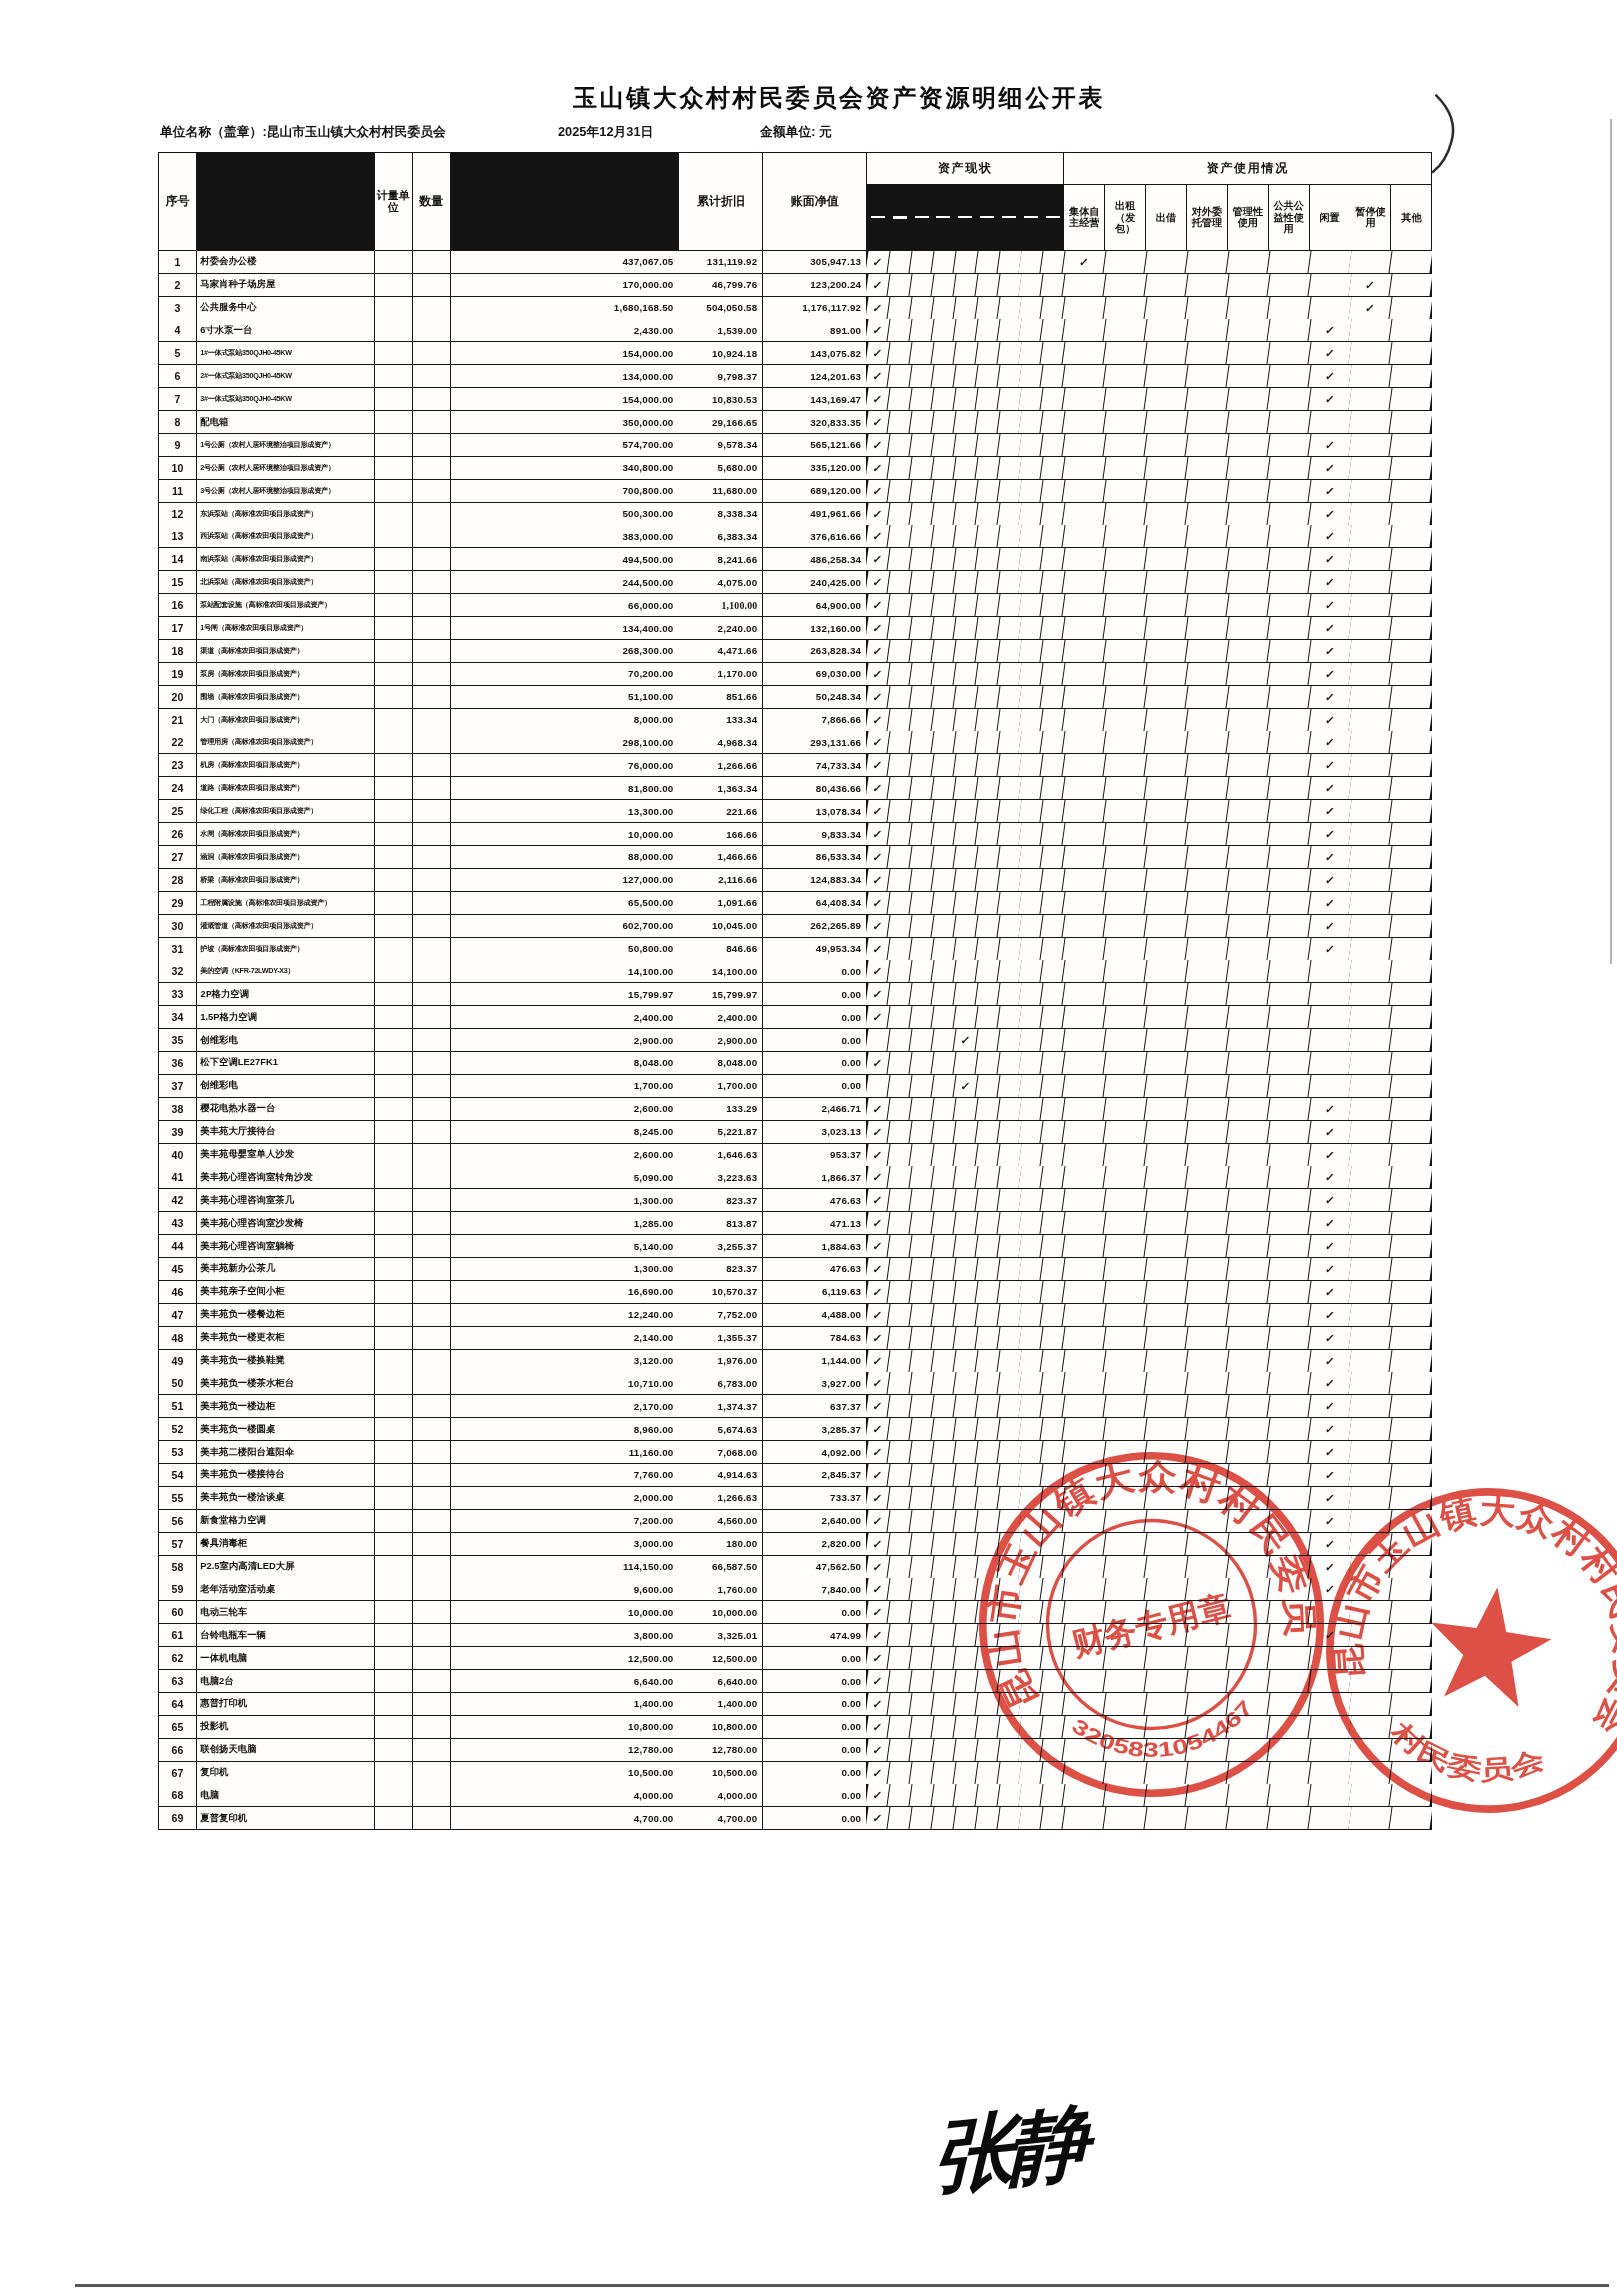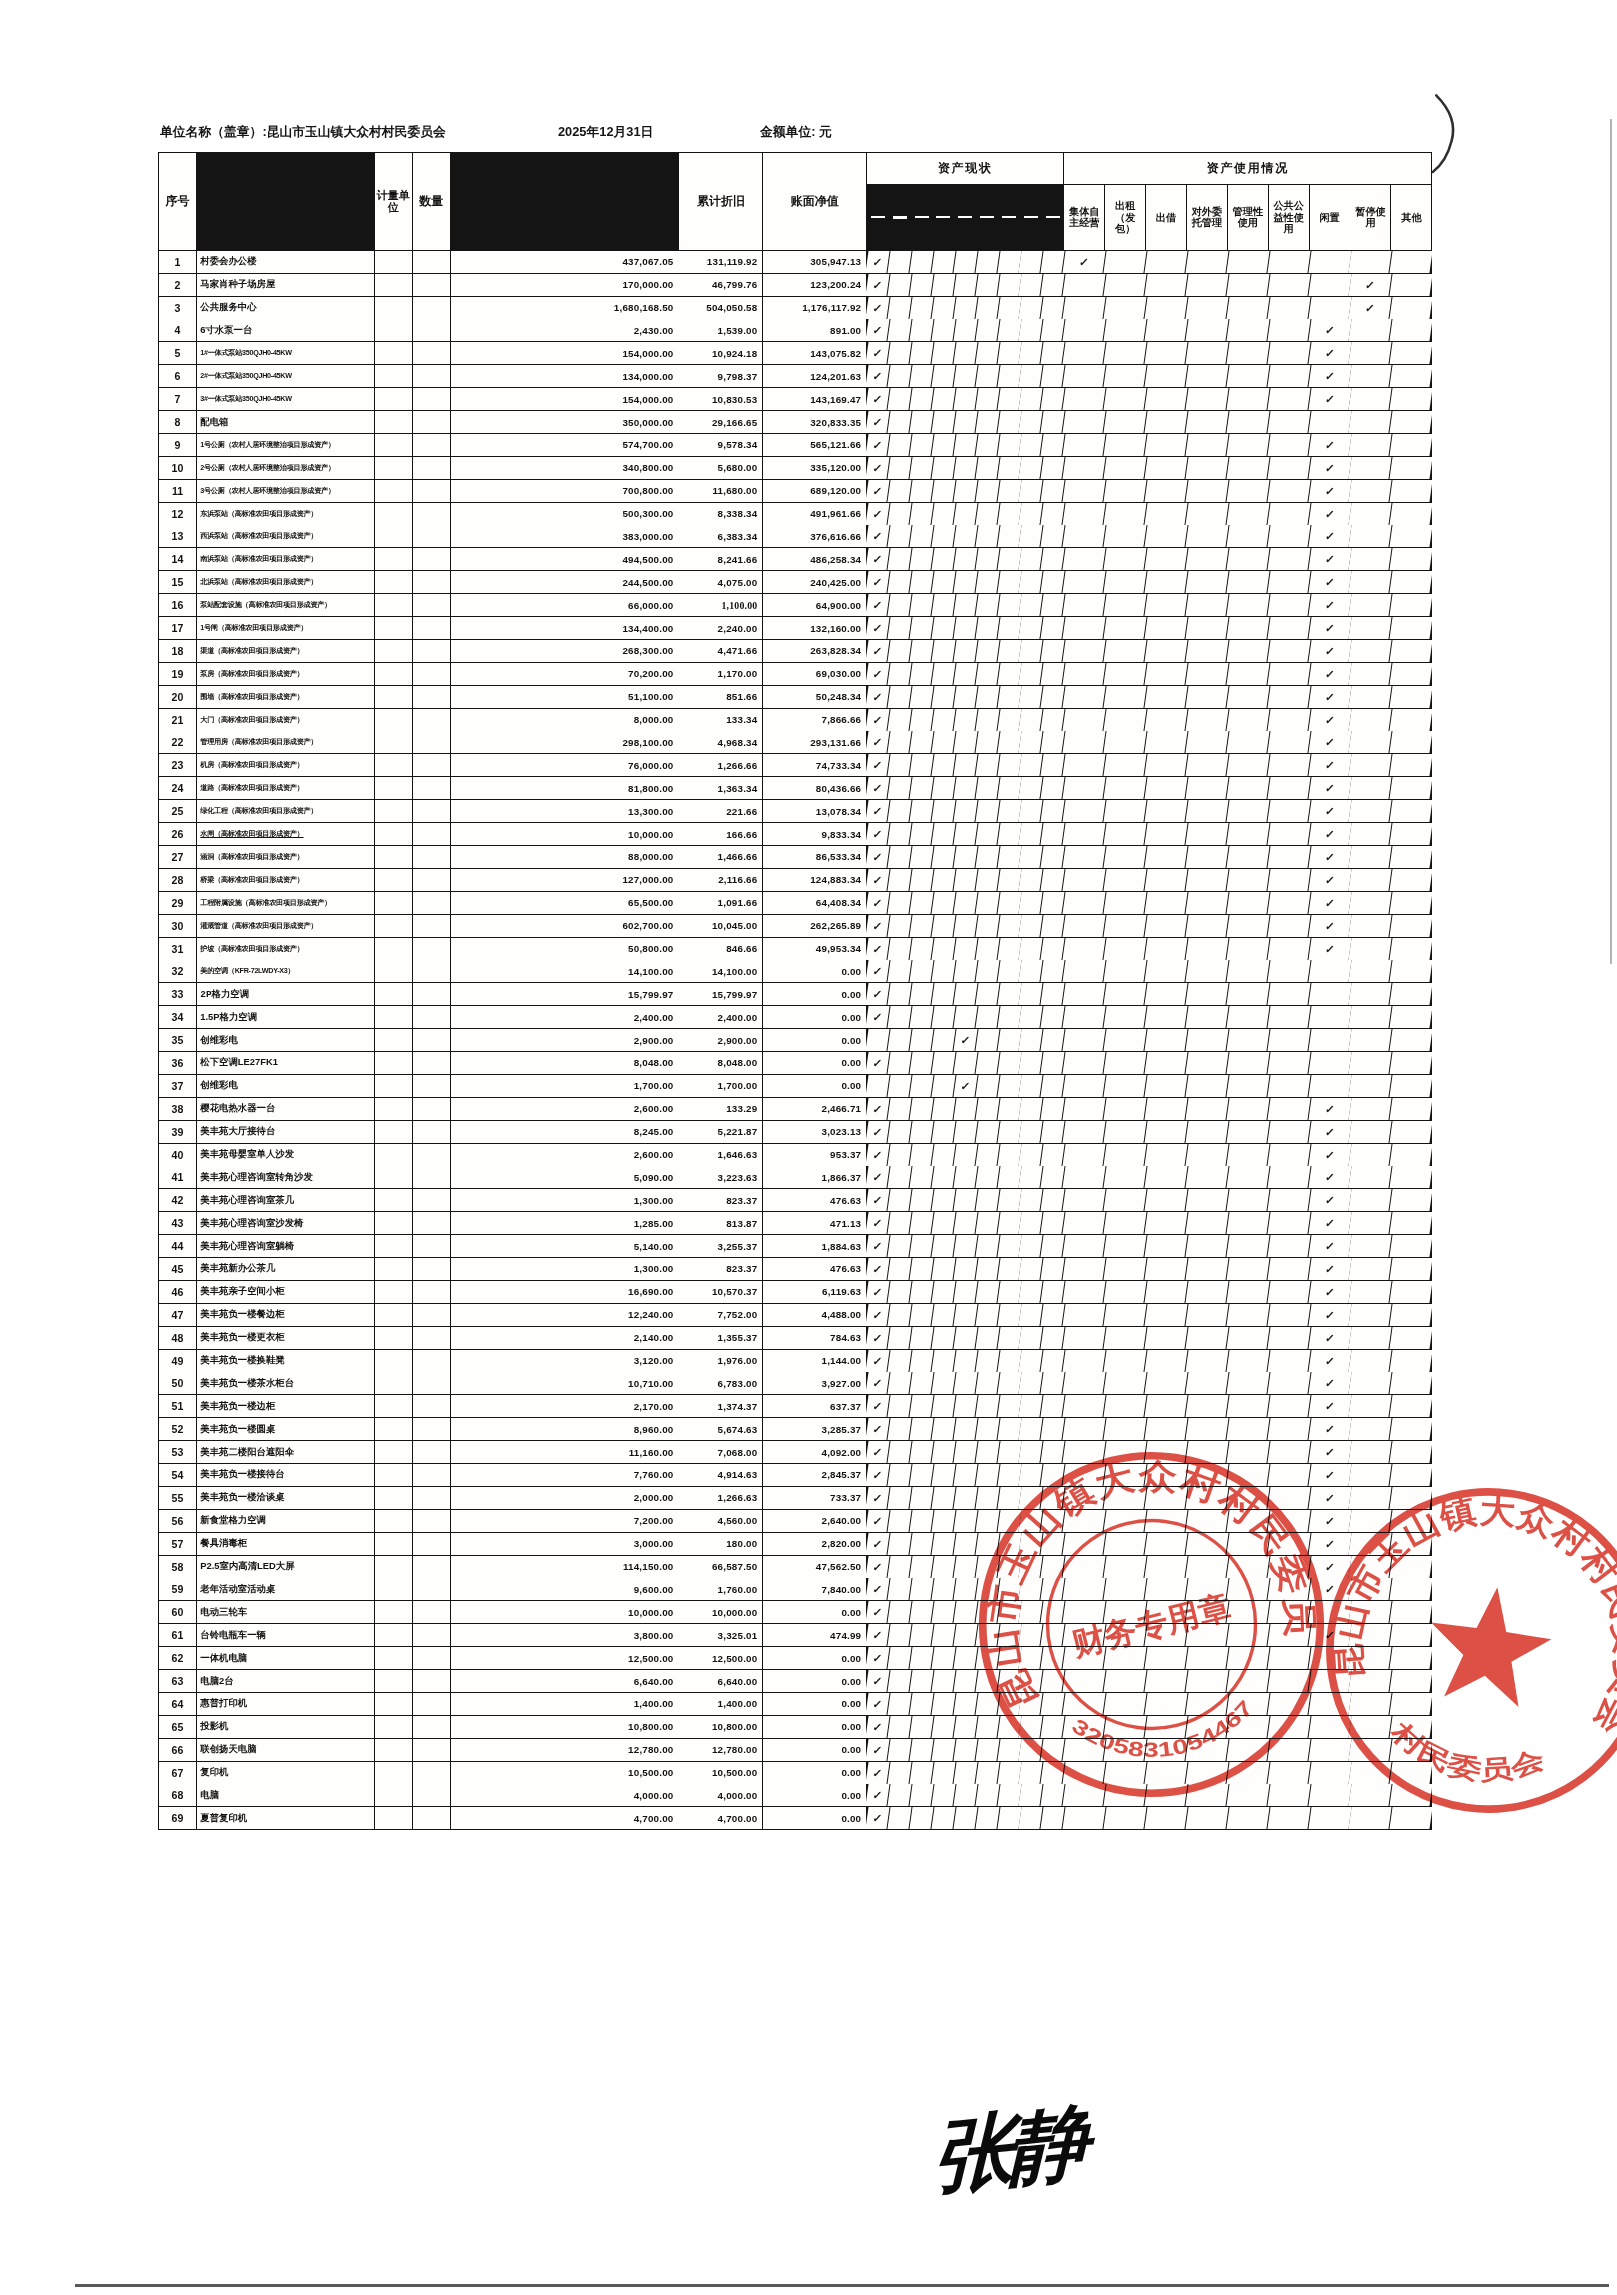--- a/index.html
+++ b/index.html
@@ -33,20 +33,21 @@
        font-style:italic;color:#0b0b0b;transform:rotate(-6deg) skewX(-6deg);letter-spacing:-6.8px;}
   .artifact-line-right{position:absolute;left:1610px;top:119px;width:1.7px;height:845px;background:#8c8c8c;opacity:.65;}
   .artifact-bottom{position:absolute;left:75px;top:2284px;width:1534px;height:2.6px;background:#3b3b3b;opacity:.85;}
   .artifact-hook{position:absolute;left:1426px;top:92px;}
 </style>
 </head>
 <body>
 
 <div class="page">
 
+  <div class="doc-title">玉山镇大众村村民委员会资产资源明细公开表</div>
 
   <div class="meta" id="meta-unit">单位名称（盖章）:昆山市玉山镇大众村村民委员会</div>
   <div class="meta" id="meta-date">2025年12月31日</div>
   <div class="meta" id="meta-currency">金额单位: 元</div>
 
   <div class="grid">
       <div class="c hd" style="grid-area: 1 / 1 / 3;">序号</div>
       <div class="c hd hd-small" style="grid-area: 1 / 3 / 3;">计量单位</div>
       <div class="c hd" style="grid-area: 1 / 4 / 3;">数量</div>
       <div class="c hd" style="grid-area: 1 / 6 / 3;">累计折旧</div>
@@ -690,21 +691,21 @@
       <div class="c chk" style="grid-area: 27 / 17;"></div>
       <div class="c chk" style="grid-area: 27 / 18;"></div>
       <div class="c chk" style="grid-area: 27 / 19;"></div>
       <div class="c chk" style="grid-area: 27 / 20;"></div>
       <div class="c chk" style="grid-area: 27 / 21;"></div>
       <div class="c chk" style="grid-area: 27 / 22;"></div>
       <div class="c chk" style="grid-area: 27 / 23;">✓</div>
       <div class="c chk" style="grid-area: 27 / 24;"></div>
       <div class="c chk" style="grid-area: 27 / 25;"></div>
       <div class="c ser" style="grid-area: 28 / 1;">26</div>
-      <div class="c nm sm" style="grid-area: 28 / 2; text-decoration: underline;">水闸（高标准农田项目形成资产）</div>
+      <div class="c nm sm" style="grid-area: 28 / 2;">水闸（高标准农田项目形成资产）</div>
       <div class="c " style="grid-area: 28 / 3;"></div>
       <div class="c " style="grid-area: 28 / 4;"></div>
       <div class="c num" style="grid-area: 28 / 5;">10,000.00</div>
       <div class="c num" style="grid-area: 28 / 6;">166.66</div>
       <div class="c num" style="grid-area: 28 / 7;">9,833.34</div>
       <div class="c chk" style="grid-area: 28 / 8;">✓</div>
       <div class="c chk" style="grid-area: 28 / 9;"></div>
       <div class="c chk" style="grid-area: 28 / 10;"></div>
       <div class="c chk" style="grid-area: 28 / 11;"></div>
       <div class="c chk" style="grid-area: 28 / 12;"></div>

